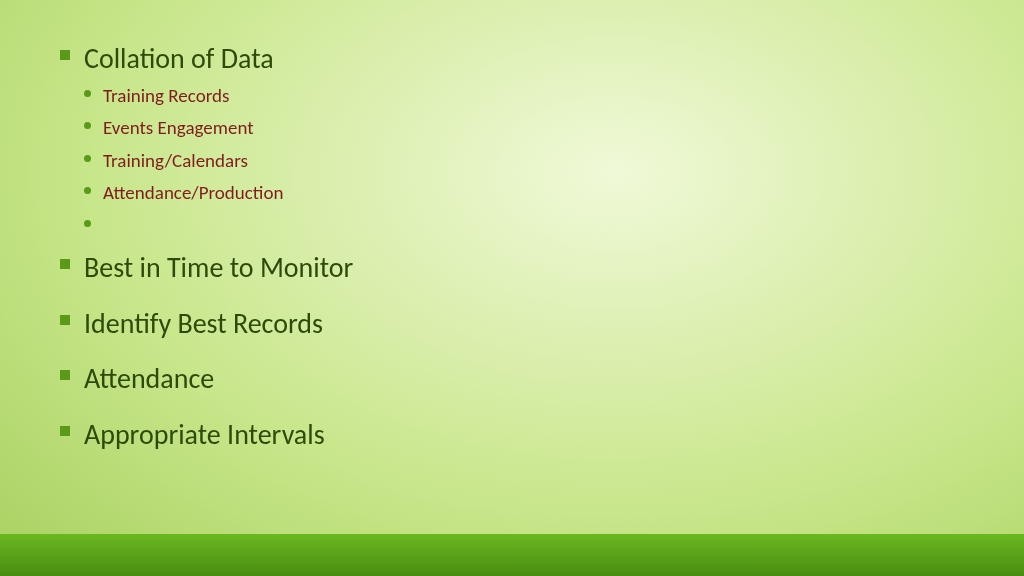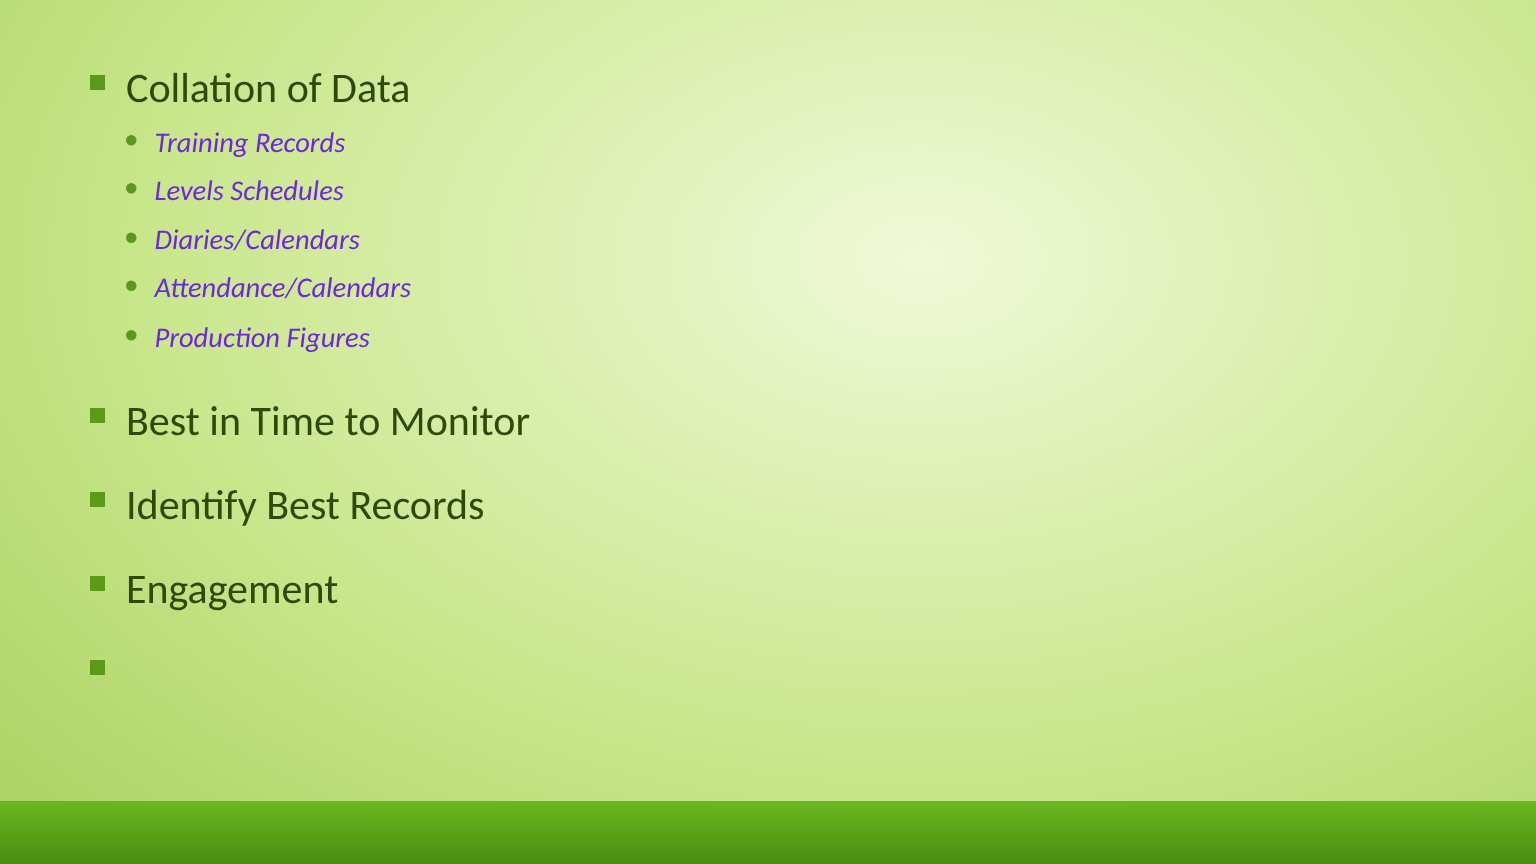--- a/index.html
+++ b/index.html
@@ -64,24 +64,23 @@
       height: 7px;
       background-color: #5a9a18;
       border-radius: 50%;
       margin-right: 12px;
       margin-top: 8px;
       flex-shrink: 0;
     }
 
     .sub-bullet-text {
       font-size: 19px;
-      color: #6d28d9;
+      color: #7f1d1d;
       font-weight: 400;
       line-height: 1.5;
-      font-style: italic;
     }
 
     .bottom-bar {
       position: absolute;
       bottom: 0;
       left: 0;
       width: 1024px;
       height: 42px;
       background: linear-gradient(to bottom, #6ab820 0%, #4a8c10 100%);
     }
@@ -106,53 +105,53 @@
       <span class="bullet-square"></span>
       <div>
         <span class="main-bullet-text">Collation of Data</span>
         <ul class="sub-bullets">
           <li class="sub-bullet-item">
             <div class="sub-bullet-dot"></div>
             <span class="sub-bullet-text">Training Records</span>
           </li>
           <li class="sub-bullet-item">
             <div class="sub-bullet-dot"></div>
-            <span class="sub-bullet-text">Levels Schedules</span>
+            <span class="sub-bullet-text">Events Engagement</span>
           </li>
           <li class="sub-bullet-item">
             <div class="sub-bullet-dot"></div>
-            <span class="sub-bullet-text">Diaries/Calendars</span>
+            <span class="sub-bullet-text">Training/Calendars</span>
           </li>
           <li class="sub-bullet-item">
             <div class="sub-bullet-dot"></div>
-            <span class="sub-bullet-text">Attendance/Calendars</span>
+            <span class="sub-bullet-text">Attendance/Production</span>
           </li>
           <li class="sub-bullet-item">
             <div class="sub-bullet-dot"></div>
-            <span class="sub-bullet-text">Production Figures</span>
           </li>
         </ul>
       </div>
     </div>
 
     <div class="main-bullet">
       <span class="bullet-square"></span>
       <span class="main-bullet-text">Best in Time to Monitor</span>
     </div>
 
     <div class="main-bullet">
       <span class="bullet-square"></span>
       <span class="main-bullet-text">Identify Best Records</span>
     </div>
 
     <div class="main-bullet">
       <span class="bullet-square"></span>
-      <span class="main-bullet-text">Engagement</span>
+      <span class="main-bullet-text">Attendance</span>
     </div>
 
     <div class="main-bullet">
       <span class="bullet-square"></span>
+      <span class="main-bullet-text">Appropriate Intervals</span>
     </div>
 
   </div>
 </div>
 
 <div class="bottom-bar"></div>
 
 </body></html>

